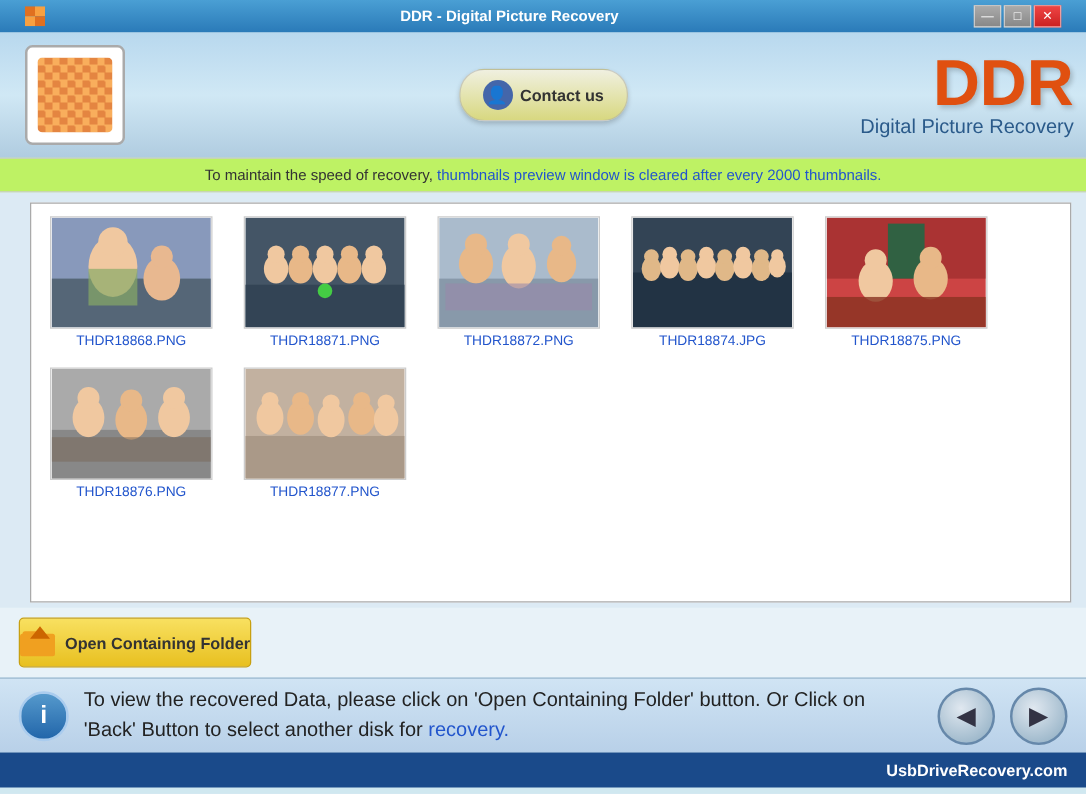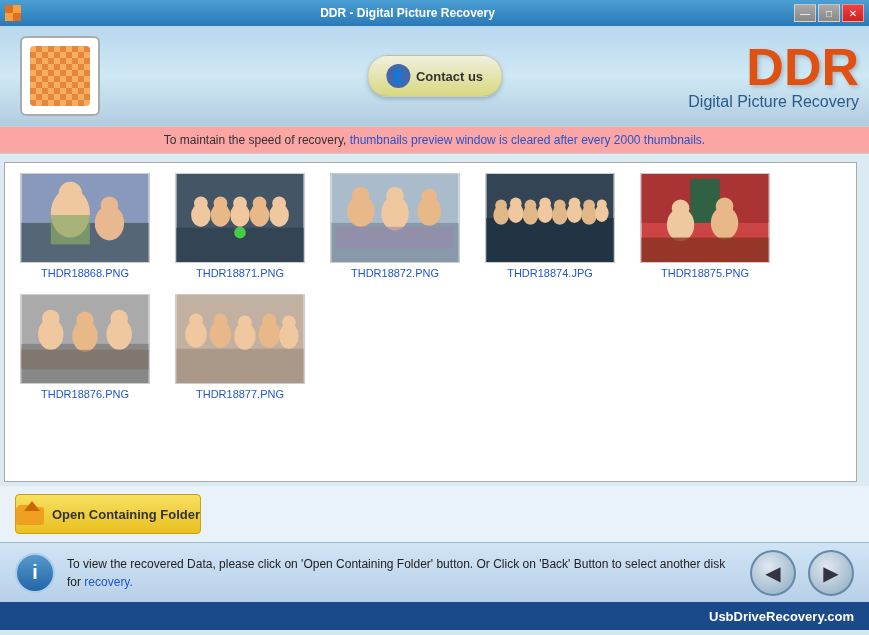--- a/index.html
+++ b/index.html
@@ -13,21 +13,21 @@
       position: relative;
     }
 
     
     .title-bar {
       background: linear-gradient(to bottom, #4a9fd4, #2a7ab8);
       height: 26px;
       display: flex;
       align-items: center;
       justify-content: space-between;
-      padding: 0 5px;
+      padding: 0 20px;
       color: white;
     }
     .title-bar-text {
       font-size: 12px;
       font-weight: bold;
       flex: 1;
       text-align: center;
     }
     .title-bar-controls {
       display: flex;
@@ -117,21 +117,21 @@
       text-shadow: 2px 2px 4px rgba(0,0,0,0.2);
     }
     .brand-subtitle {
       font-size: 16px;
       color: #2a5a8a;
       font-weight: normal;
     }
 
     
     .info-bar {
-      background: #fca5a5;
+      background: #bef264;
       border-top: 1px solid #ccc;
       border-bottom: 1px solid #ccc;
       padding: 6px 20px;
       font-size: 12px;
       color: #333;
       text-align: center;
     }
     .info-bar .highlight {
       color: #2255cc;
     }
@@ -213,21 +213,21 @@
       display: flex;
       align-items: center;
       justify-content: center;
       font-size: 20px;
       font-weight: bold;
       color: white;
       flex-shrink: 0;
     }
     .status-text {
       flex: 1;
-      font-size: 12px;
+      font-size: 16px;
       color: #222;
       line-height: 1.5;
     }
     .status-text .link {
       color: #2255cc;
     }
     .nav-btn {
       width: 46px;
       height: 46px;
       border-radius: 50%;
@@ -294,21 +294,21 @@
   <div class="brand-area">
     <div class="brand-ddr">DDR</div>
     <div class="brand-subtitle">Digital Picture Recovery</div>
   </div>
 </div>
 
 <div class="info-bar">
   <span>To maintain the speed of recovery, </span><span class="highlight">thumbnails preview window is cleared after every 2000 thumbnails.</span>
 </div>
 
-<div style="background:#dceaf4; padding:8px 12px 4px 4px;">
+<div style="background:#dceaf4; padding:8px 12px 4px 24px;">
   <div class="thumbnail-panel">
     <div class="thumbnail-grid">
 
       <div class="thumb-item">
         <div class="thumb-img">
           <svg viewBox="0 0 130 90" xmlns="http://www.w3.org/2000/svg">
             <rect width="130" height="90" fill="#8899bb"></rect>
             <rect x="0" y="50" width="130" height="40" fill="#556677"></rect>
             <ellipse cx="50" cy="40" rx="20" ry="25" fill="#f0c8a0"></ellipse>
             <ellipse cx="50" cy="20" rx="12" ry="12" fill="#f0c8a0"></ellipse>

